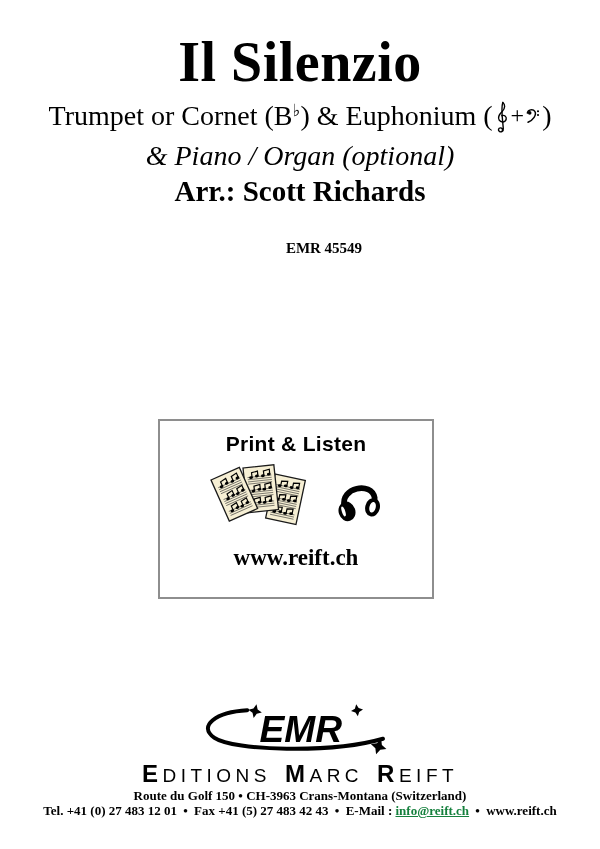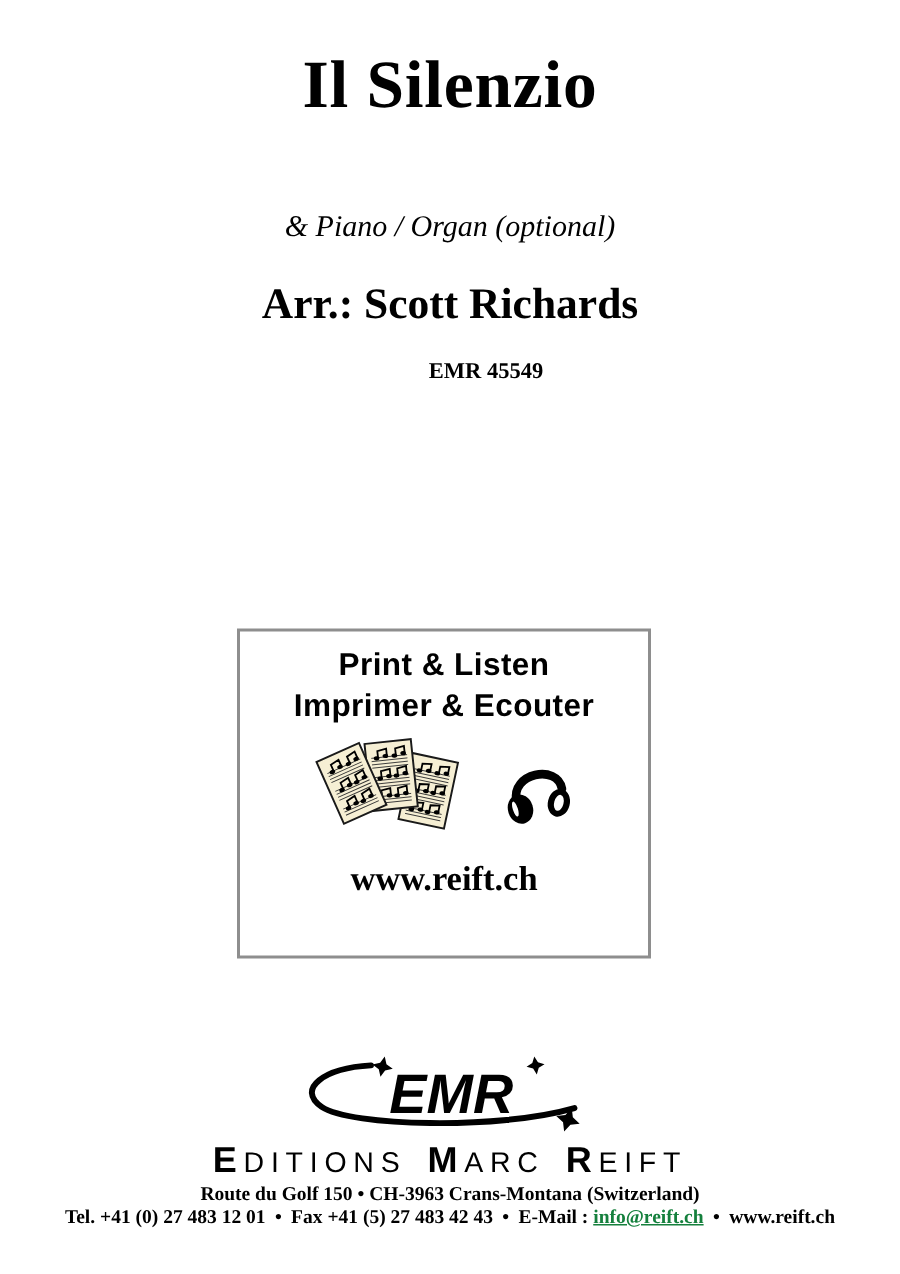--- a/index.html
+++ b/index.html
@@ -8,36 +8,36 @@
     position: relative;
     width: 600px; height: 849px;
     margin: 0 auto;
     background: #ffffff;
     color: #000;
     font-family: "Liberation Serif", serif;
     overflow: hidden;
   }
   .center { position: absolute; left: 0; right: 0; text-align: center; }
 
-  .title { top: 30px; font-size: 45px; font-weight: bold; letter-spacing: 0.5px; }
+  .title { top: 30px; font-size: 56px; font-weight: bold; letter-spacing: 0.5px; }
   .subtitle { top: 100px; font-size: 28px; white-space: nowrap; }
   .subtitle sup.flat {
     font-family: "DejaVu Sans", sans-serif;
     font-size: 17px; vertical-align: 9px;
   }
   .clef-treble { vertical-align: -9px; margin: 0 1px; }
   .clef-bass { vertical-align: 1px; margin: 0 2px; }
   .sub-plus { font-size: 24px; vertical-align: 2px; }
-  .option { top: 140px; font-size: 20px; font-style: italic; }
-  .arranger { top: 187px; font-size: 29px; font-weight: bold; }
+  .option { top: 140px; font-size: 28px; font-style: italic; }
+  .arranger { top: 175px; font-size: 29px; font-weight: bold; }
   .catalog { top: 240px; font-size: 15px; font-weight: bold; padding-left: 48px; }
 
   .promo {
     position: absolute; top: 419px; left: 158px;
-    width: 276px; height: 220px;
+    width: 276px; height: 180px;
     border: 2px solid #8e8e8e;
     text-align: center;
     padding-top: 9px;
     background: #fff;
   }
   .promo-line {
     font-family: "Liberation Sans", sans-serif;
     font-weight: bold; font-size: 21px; line-height: 1.3;
     letter-spacing: 0.3px;
   }
@@ -60,28 +60,40 @@
   .addr2 a.email { color: #15803d; text-decoration: underline; cursor: pointer; }
   .sep { margin: 0 3px; }
 </style>
 </head>
 <body>
 
 <div class="page">
 
   <div class="center title">Il Silenzio</div>
 
+  <div class="center subtitle">
+    <span>Trumpet or Cornet (B</span><sup class="flat">♭</sup><span>) &amp; Euphonium (</span><svg class="clef-treble" width="16" height="34" viewBox="0 0 16 34" aria-hidden="true">
+      <g fill="none" stroke="#000" stroke-width="1.4" stroke-linecap="round">
+        <path d="M8.8 2.5 C7.6 6 7.9 14 8.6 21 L9.3 28.5 C9.6 31 7.2 32.6 5.4 31.4 C3.8 30.3 4.4 27.9 6.4 27.9 C8.2 27.9 9 29.6 8.2 30.9"></path>
+        <path d="M8.8 2.5 C11.4 4.6 11.2 8.4 8.4 11.2 C5 14.5 3.4 17.4 5.2 20.2 C7 23 11.6 22.4 12.2 19.2 C12.7 16.4 10.2 14.6 7.8 15.7"></path>
+      </g>
+    </svg><span class="sub-plus">+</span><svg class="clef-bass" width="14" height="16" viewBox="0 0 13 15" aria-hidden="true">
+      <circle cx="3.4" cy="4.6" r="1.7" fill="#000"></circle>
+      <path d="M1.2 4.8 C1.6 1.4 6.6 0.6 8.2 3.2 C10.2 6.4 6.6 11.4 1.8 13.4" fill="none" stroke="#000" stroke-width="1.4" stroke-linecap="round"></path>
+      <circle cx="11.2" cy="3" r="1" fill="#000"></circle>
+      <circle cx="11.2" cy="6.6" r="1" fill="#000"></circle>
+    </svg><span>)</span>
+  </div>
 
   <div class="center option">&amp; Piano / Organ (optional)</div>
   <div class="center arranger">Arr.: Scott Richards</div>
   <div class="center catalog">EMR 45549</div>
 
   <div class="promo">
     <div class="promo-line">Print &amp; Listen</div>
-    <div class="promo-line">Imprimer &amp; Ecouter</div>
 
     <div class="promo-icons">
       <svg width="104" height="76" viewBox="0 0 104 76" aria-hidden="true">
         <defs>
           <g id="bn">
             <path d="M3 6.2 V1.6 L9 0.6 V5.2" fill="none" stroke="#000" stroke-width="1.2"></path>
             <ellipse cx="2" cy="6.4" rx="1.9" ry="1.4" fill="#000"></ellipse>
             <ellipse cx="8" cy="5.4" rx="1.9" ry="1.4" fill="#000"></ellipse>
           </g>
           <g id="pg">

